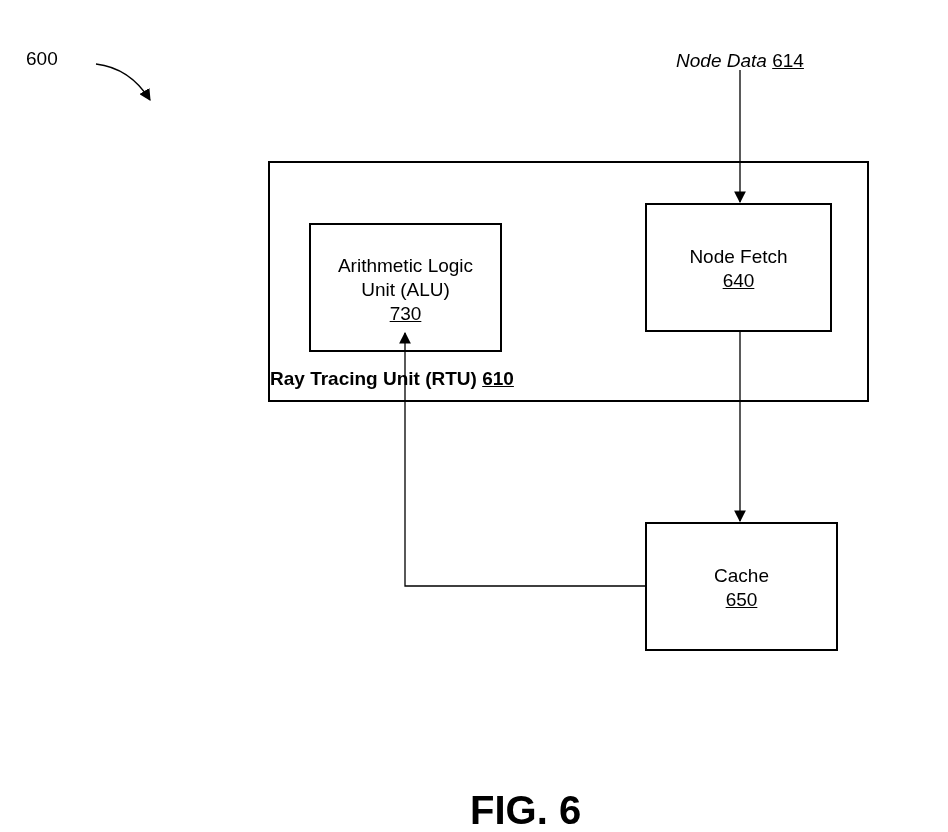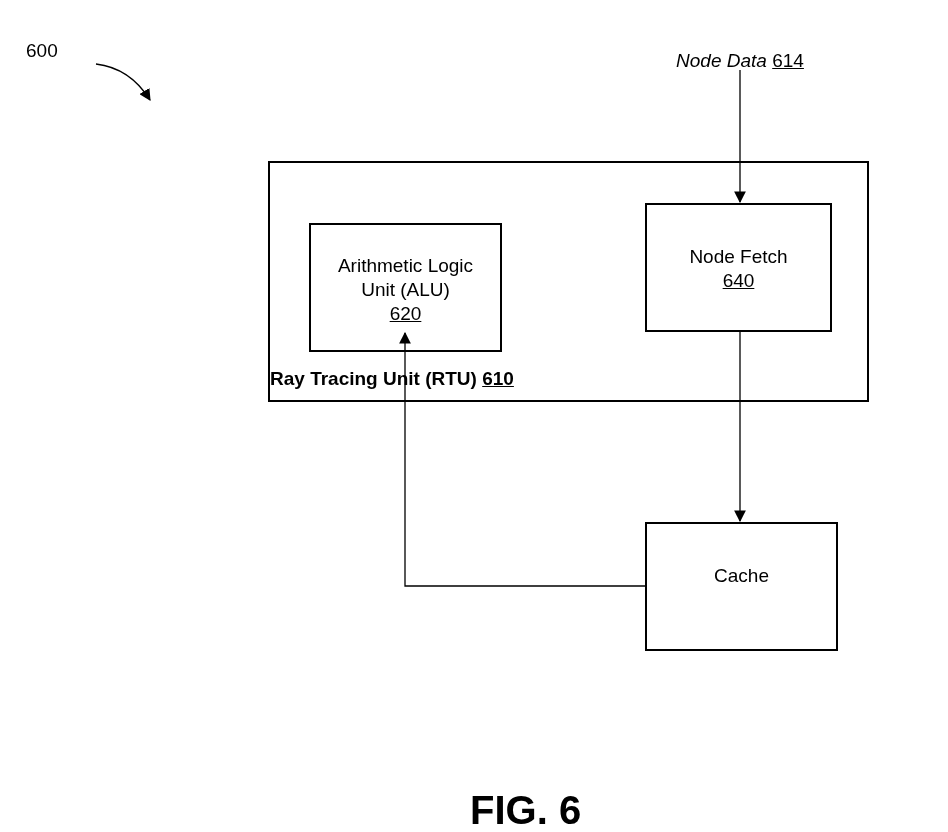--- a/index.html
+++ b/index.html
@@ -2,21 +2,21 @@
 <html><head>
 <meta charset="utf-8">
 <style>
   html, body { margin: 0; padding: 0; background: #ffffff; }
   body { width: 948px; height: 832px; position: relative; overflow: hidden; font-family: "Liberation Sans", sans-serif; color: #000; }
   .box { position: absolute; border: 2px solid #000; box-sizing: border-box; background: #fff; }
   .box-text { position: absolute; left: 0; right: 0; text-align: center; font-size: 19px; line-height: 24px; }
   .ref { text-decoration: underline; }
   svg.wires { position: absolute; left: 0; top: 0; }
   .fig-label { position: absolute; left: 470px; top: 788px; width: 180px; text-align: left; font-weight: bold; font-size: 40px; }
-  .ref-num { position: absolute; left: 26px; top: 40px; font-size: 19px; }
+  .ref-num { position: absolute; left: 26px; top: 48px; font-size: 19px; }
   .input-label { position: absolute; left: 640px; top: 43px; width: 200px; text-align: center; font-size: 19px; font-style: italic; margin-top: 7px; }
   .input-label .ref { font-style: normal; }
   .rtu-label { position: absolute; left: 270px; top: 368px; width: 596px; text-align: left; font-size: 19px; font-weight: bold; }
 </style>
 </head>
 <body>
 
 <div class="ref-num">600</div>
 
 <div class="input-label">
@@ -27,34 +27,35 @@
 <div class="box" style="left:268px; top:161px; width:601px; height:241px;"></div>
 <div class="rtu-label">
   <span>Ray Tracing Unit (RTU)</span>
   <span class="ref">610</span>
 </div>
 
 <div class="box" style="left:309px; top:203px; width:193px; height:129px;margin-top:20px;">
   <div class="box-text" style="top:29px;">
     <div>Arithmetic Logic</div>
     <div>Unit (ALU)</div>
-    <div class="ref">620</div>
+    <div class="ref">730</div>
   </div>
 </div>
 
 <div class="box" style="left:645px; top:203px; width:187px; height:129px;">
   <div class="box-text" style="top:40px;">
     <div>Node Fetch</div>
     <div class="ref">640</div>
   </div>
 </div>
 
 <div class="box" style="left:645px; top:522px; width:193px; height:129px;">
   <div class="box-text" style="top:40px;">
     <div>Cache</div>
+    <div class="ref">650</div>
   </div>
 </div>
 
 <svg class="wires" width="948" height="832">
   <defs>
     <marker id="ah" viewBox="0 0 10 10" refX="9" refY="5" markerWidth="9" markerHeight="9" orient="auto">
       <path d="M0,0 L10,5 L0,10 z" fill="#000"></path>
     </marker>
   </defs>
 

